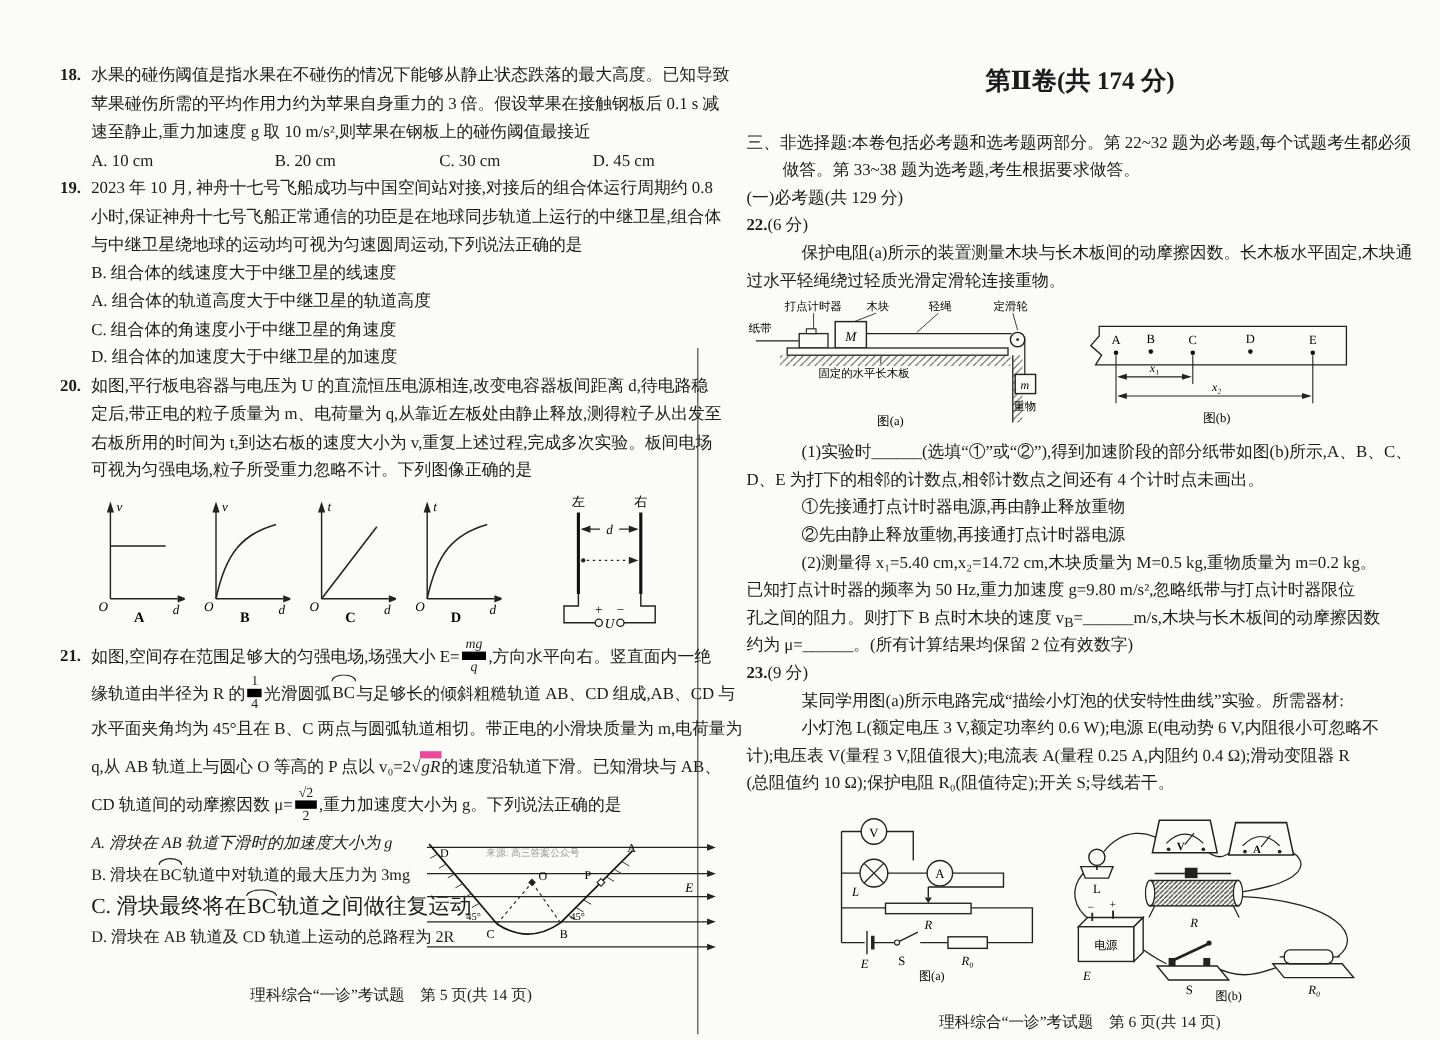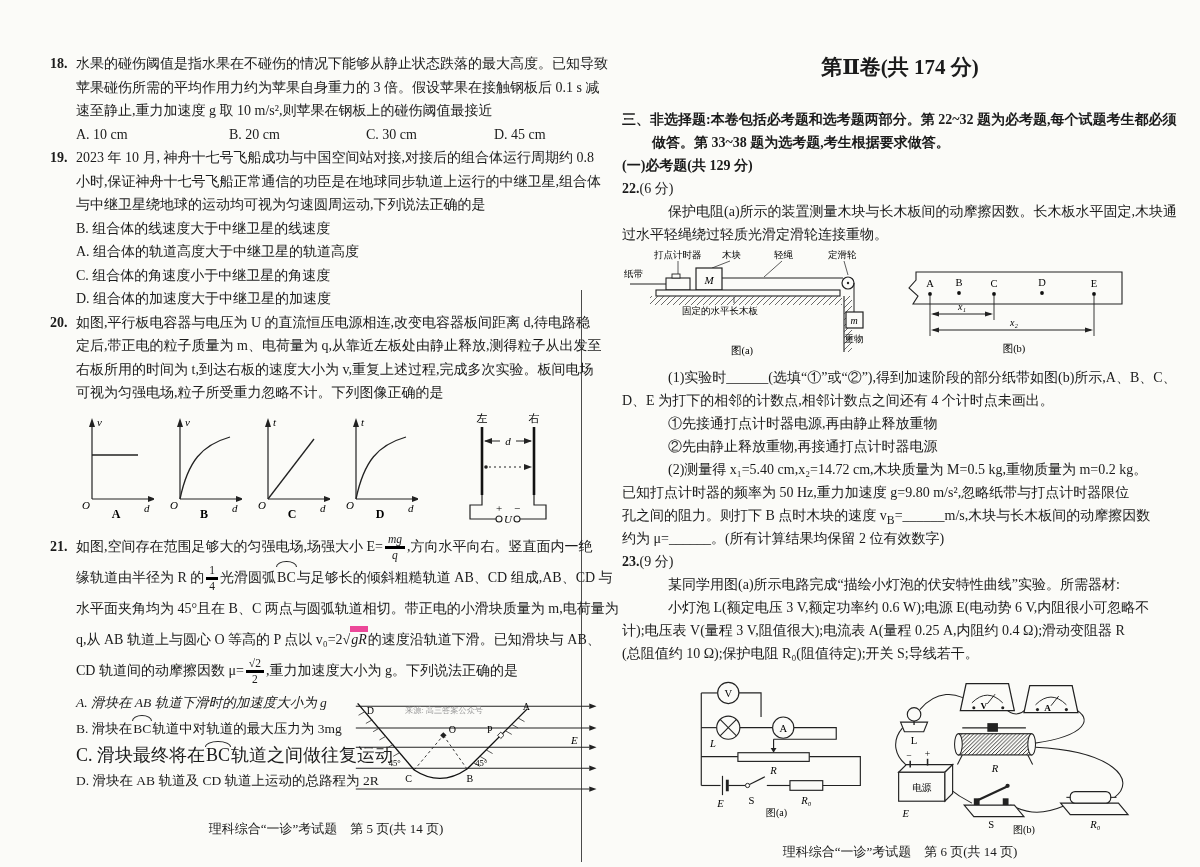--- a/index.html
+++ b/index.html
@@ -16,32 +16,32 @@
   .page-right{left:622px;width:556px;}
   .divider{position:absolute;left:581px;top:290px;width:1.4px;height:572px;background:#4a4a4a;}
 
   .q{padding-left:26px;}
   .line{height:23.5px;line-height:23.5px;font-size:14px;white-space:nowrap;}
   .qnum{display:inline-block;width:26px;margin-left:-26px;font-weight:bold;}
   .opt-row{display:grid;grid-template-columns:153px 137px 128px auto;height:23.5px;line-height:23.5px;font-size:14px;}
 
   .mline{height:31px;line-height:31px;font-size:14px;white-space:nowrap;}
   .frac{display:inline-block;text-align:center;vertical-align:-0.75em;font-size:11.5px;line-height:1.12;margin:0 2px;}
-  .frac .fn{display:block;border-bottom:3px solid #000000;padding:0 3px;}
+  .frac .fn{display:block;border-bottom:7px solid #000000;padding:0 3px;}
   .frac .fd{display:block;}
   .arc{position:relative;display:inline-block;padding:0 1px;}
   .arc::before{content:"";position:absolute;left:0;right:0;top:-1px;height:5px;
     border:1px solid #222;border-bottom:none;border-radius:50% 50% 0 0 / 100% 100% 0 0;}
   .rad{border-top:6px solid #ec4899;padding:0 1px;}
 
   .fig-row{display:flex;align-items:flex-start;}
   .footer{text-align:center;font-size:13px;margin-top:12px;}
 
   .rp-title{text-align:center;font-size:21px;font-weight:bold;margin-top:52px;height:30px;line-height:30px;}
-  .rp-sec{font-weight:bold;}
+  .rp-sec{font-weight:normal;}
   .ind46{padding-left:46px;}
   .ind30{padding-left:30px;}
   .rline{height:23px;line-height:23px;font-size:14px;white-space:nowrap;}
   svg text{font-family:"Liberation Serif","DejaVu Serif",serif;}
   .it{font-style:italic;}
 </style>
 </head>
 <body>
 
 <div class="divider"></div>

